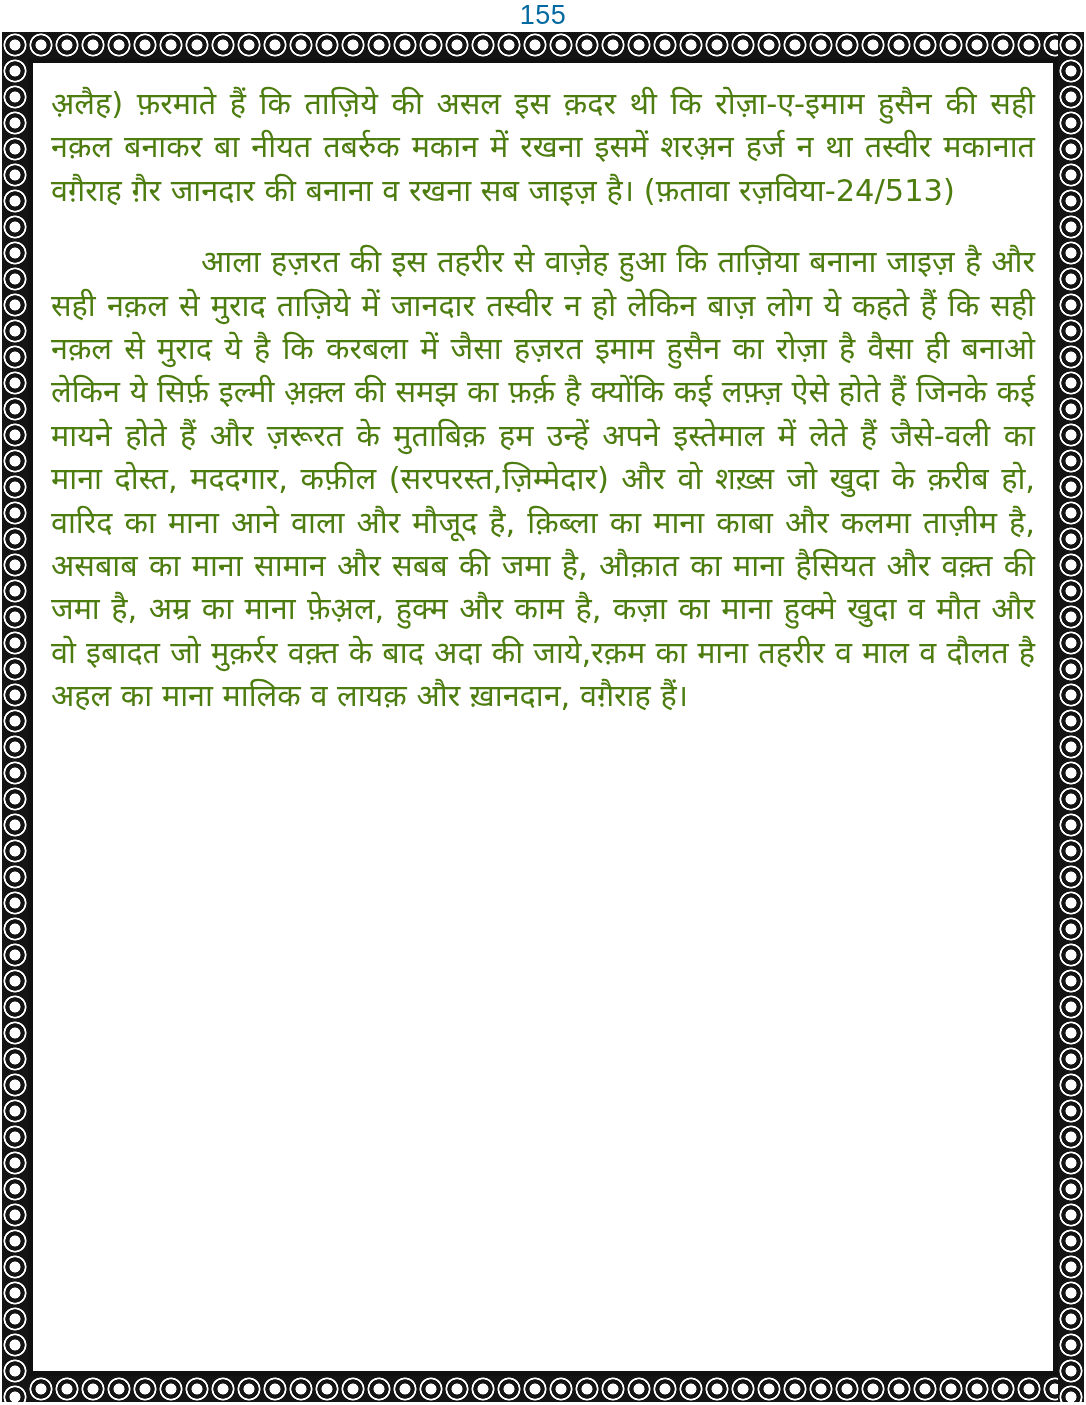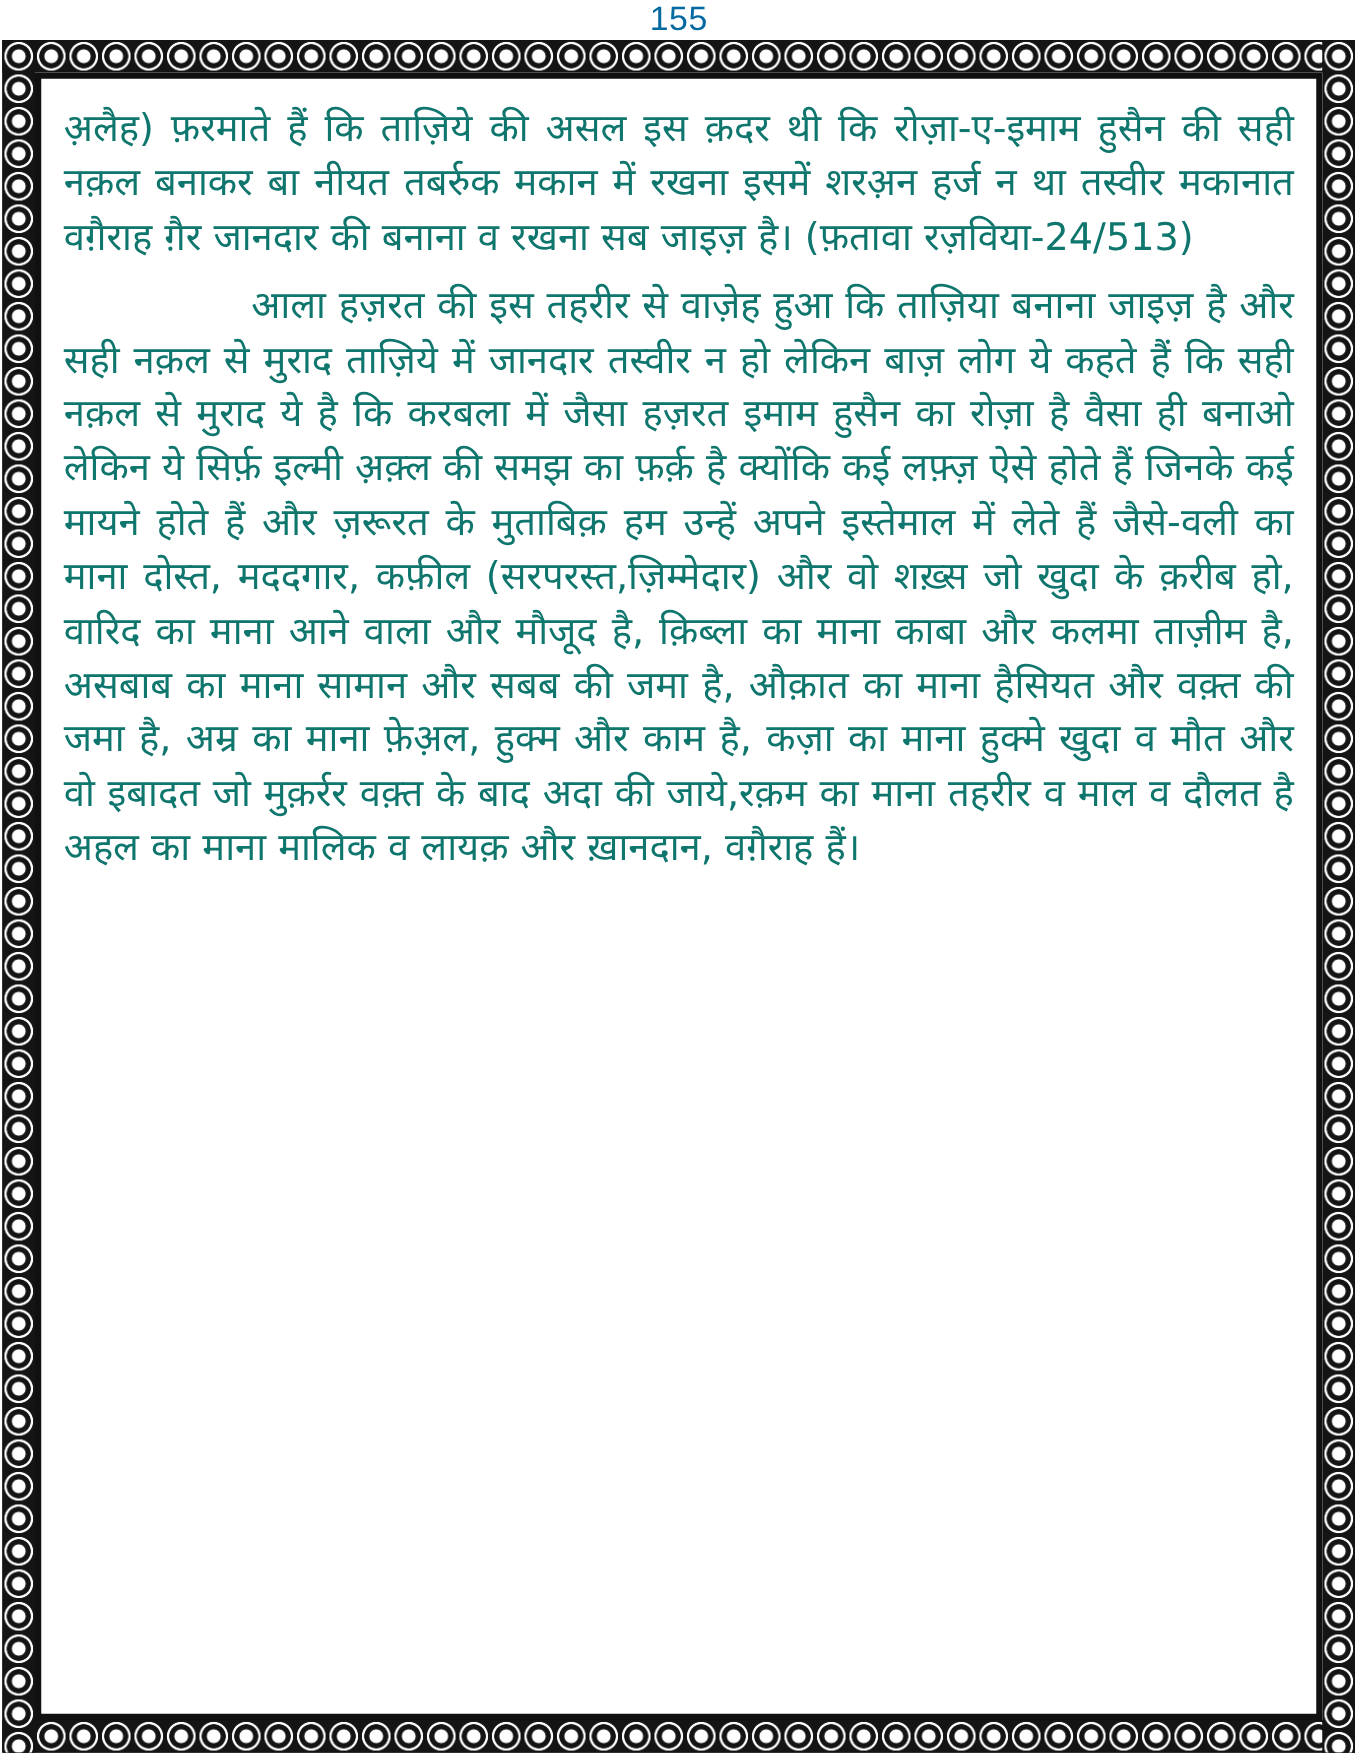--- a/index.html
+++ b/index.html
@@ -101,31 +101,31 @@
     background: #ffffff;
     overflow: hidden;
   }
 
   .para {
     margin: 0;
     padding: 0;
     font-family: "DejaVu Sans", sans-serif;
     font-size: 30.5px;
     line-height: 43.4px;
-    color: #0f766e;
+    color: #4d7c0f;
     text-align: justify;
     text-align-last: justify;
     font-weight: 400;
     letter-spacing: 0px;
     word-spacing: 0px;
     -webkit-font-smoothing: none;
   }
 
   .para + .para {
-    margin-top: 11px;
+    margin-top: 28px;
   }
 
   .para.indent {
     text-indent: 150px;
   }
   .para.flush-last {
     text-align-last: left;
   }
 </style>
 </head>

